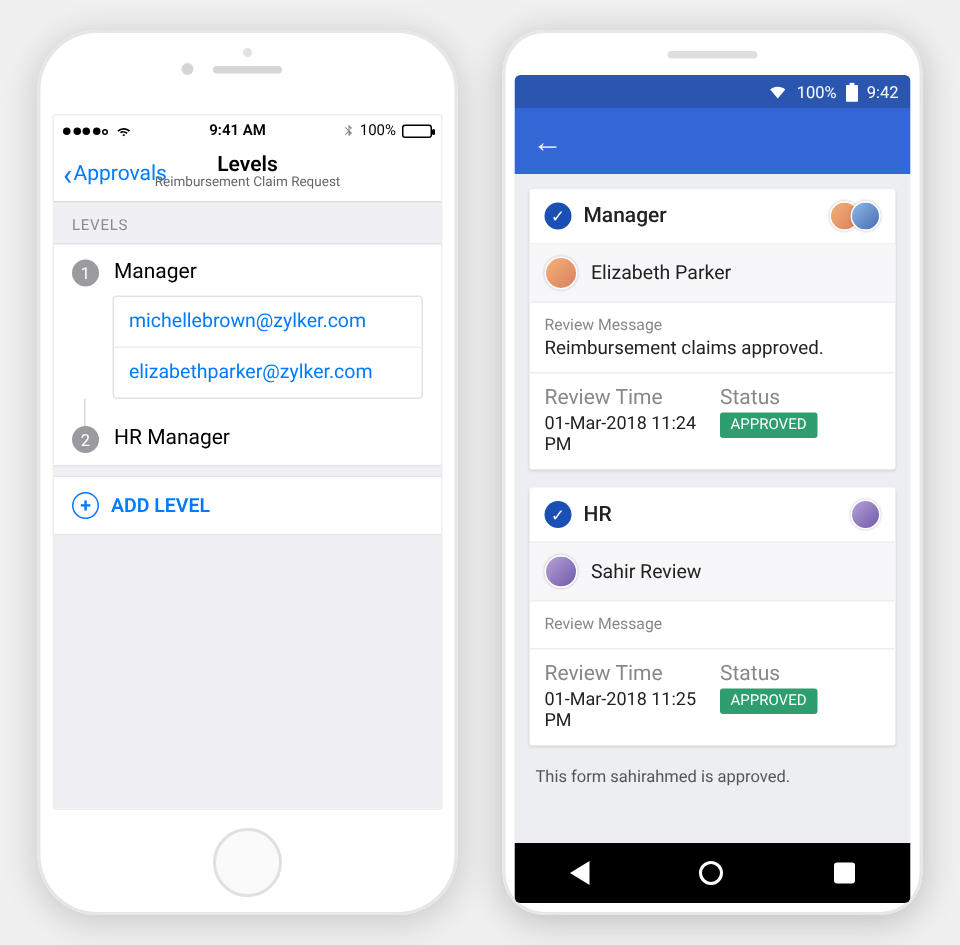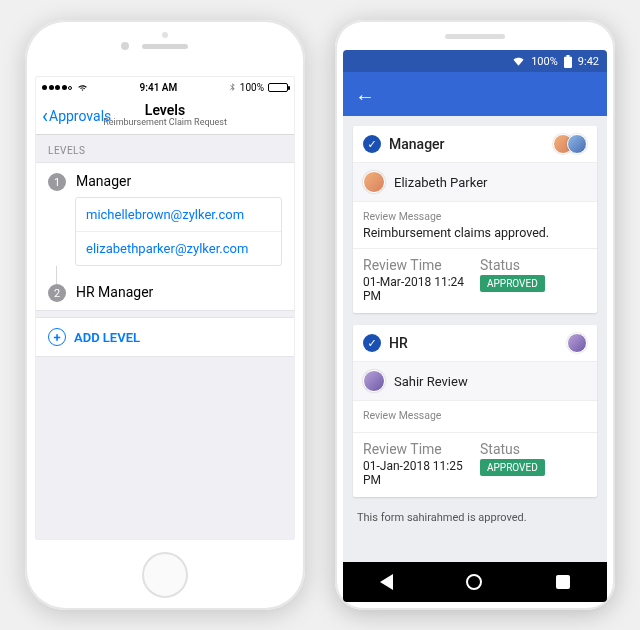--- a/index.html
+++ b/index.html
@@ -319,21 +319,21 @@
         <div class="reviewer-row">
           <span class="avatar a3"></span>
           <span class="name">Sahir Review</span>
         </div>
         <div class="msg-block">
           <div class="lbl">Review Message</div>
         </div>
         <div class="time-status">
           <div>
             <div class="lbl">Review Time</div>
-            <div class="val">01-Jan-2018 11:25 PM</div>
+            <div class="val">01-Mar-2018 11:25 PM</div>
           </div>
           <div>
             <div class="lbl">Status</div>
             <div><span class="status-badge">APPROVED</span></div>
           </div>
         </div>
       </div>
 
       <div class="footer-note">This form sahirahmed is approved.</div>
     </div>

